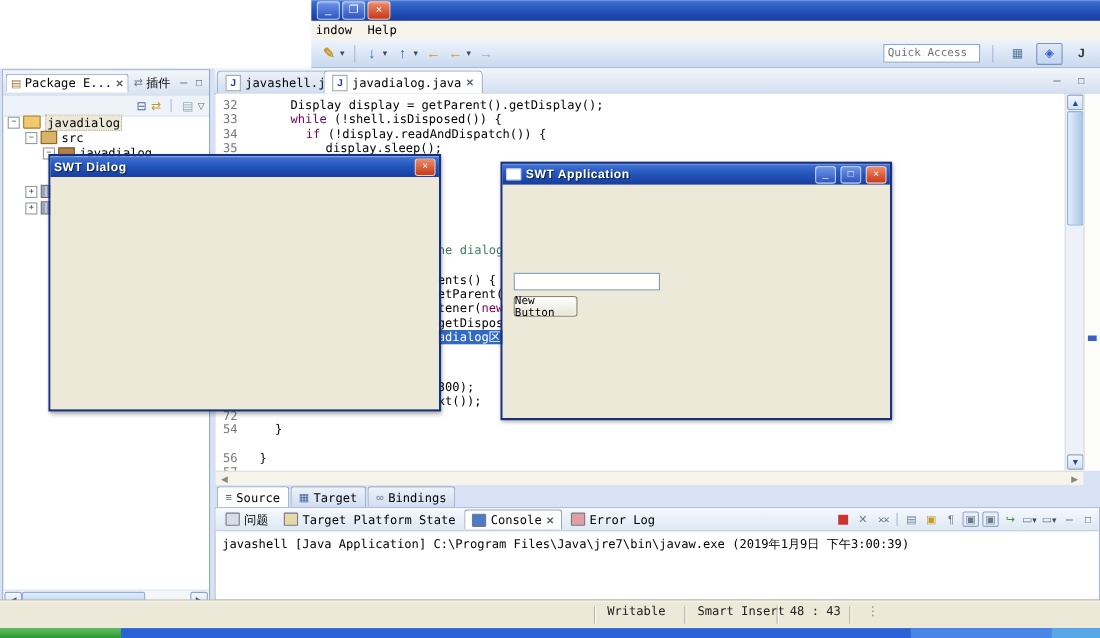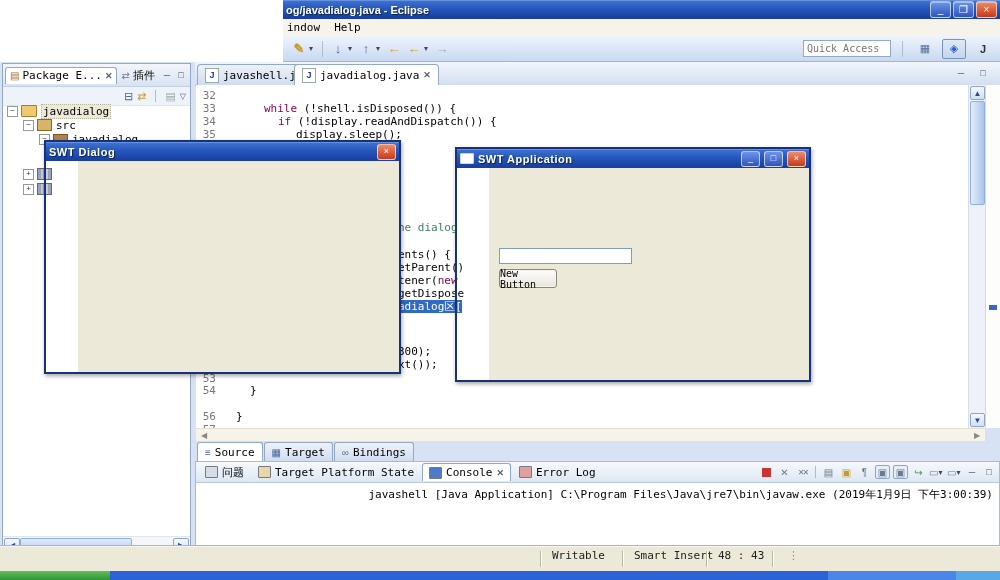--- a/index.html
+++ b/index.html
@@ -98,55 +98,54 @@
   .console{left:195px;top:461px;width:805px;height:85px;background:#fff;border:1px solid #a9bad2;box-sizing:border-box;}
   .con-head{height:20px;background:linear-gradient(180deg,#f6f9fd,#dde7f3);border-bottom:1px solid #bccadf;
             display:flex;align-items:center;padding:0 3px;gap:2px;}
   .ctab{display:flex;align-items:center;gap:4px;height:17px;padding:0 6px;}
   .ctab.active{background:#fff;border:1px solid #93a8c4;border-bottom:none;border-radius:3px 3px 0 0;}
   .ctab .lab{font-family:"DejaVu Sans Mono",monospace;font-size:11px;white-space:nowrap;}
   .cico{width:11px;height:10px;border:1px solid #778;border-radius:1px;flex:none;}
   .con-tools{margin-left:auto;display:flex;align-items:center;gap:3px;}
   .ci{width:15px;height:14px;display:flex;align-items:center;justify-content:center;font-size:10px;color:#6b7b8c;}
   .ci.pressed{border:1px solid #8fa6c8;background:#e6eefa;border-radius:2px;box-sizing:border-box;}
-  .con-out{padding:4px 6px;font-family:"DejaVu Sans Mono",monospace;font-size:11px;white-space:nowrap;text-align:right;}
+  .con-out{padding:4px 6px;font-family:"DejaVu Sans Mono",monospace;font-size:11px;white-space:nowrap;}
 
   
   .statusbar{left:0;top:546px;width:1000px;height:25px;background:#ece9d8;border-top:1px solid #f8f6ee;box-shadow:0 -1px 0 #b8b4a2;}
   .sb-sep{position:absolute;top:4px;width:1px;height:16px;background:#b9b5a4;box-shadow:1px 0 0 #fff;}
   .sb-cell{position:absolute;top:2px;font-family:"DejaVu Sans Mono",monospace;font-size:11px;color:#222;}
   .taskbar{left:0;top:571px;width:1000px;height:9px;background:#2a62d8;}
   .tb-start{position:absolute;left:0;top:0;width:110px;height:9px;background:linear-gradient(#5fc05c,#2f9634);}
   .tb-seg1{position:absolute;left:828px;top:0;width:128px;height:9px;background:#4a86e8;}
   .tb-seg2{position:absolute;left:956px;top:0;width:44px;height:9px;background:#58a8e8;}
 
   
   .swt{border:2px solid #16317e;box-shadow:1px 2px 4px rgba(0,0,0,.35);z-index:30;}
   .swt-title{height:19px;display:flex;align-items:center;padding:0 3px;gap:4px;}
   .swt-title .t{color:#fff;font-weight:bold;font-size:11px;letter-spacing:.5px;text-shadow:1px 1px 1px #123;flex:1;white-space:nowrap;}
   .swt-btn{width:17px;height:14px;border-radius:3px;border:1px solid rgba(255,255,255,.65);
            display:flex;align-items:center;justify-content:center;color:#fff;font-size:9px;line-height:1;
            background:linear-gradient(180deg,#6f95e8,#2d55c0);flex:none;}
   .swt-btn.close{background:linear-gradient(180deg,#ef8a68,#c53a1a);}
-  .swt-body{position:absolute;left:0;right:0;top:19px;bottom:0;background:#ece9d8;margin-left:32px;}
+  .swt-body{position:absolute;left:0;right:0;top:19px;bottom:0;background:#ece9d8;}
   .appicon{width:12px;height:9px;background:#fff;border:1px solid #cdd6ee;border-radius:1px;flex:none;}
   .swt-input{position:absolute;left:10px;top:80px;width:133px;height:16px;border:1px solid #7f9db9;background:#fff;
              box-sizing:border-box;font-family:"DejaVu Sans Mono",monospace;font-size:11px;padding:0 2px;}
   .swt-button{position:absolute;left:10px;top:101px;width:56px;height:17px;border:1px solid #8a867a;border-radius:3px;
               background:linear-gradient(#fefefe,#e8e5d8);font-family:"DejaVu Sans Mono",monospace;font-size:10px;
               display:flex;align-items:center;justify-content:center;box-shadow:inset 0 0 0 1px #f4f2ea;}
 </style>
 </head>
 <body>
 
 <div class="abs wb-bg"></div>
 <div class="abs corner"></div>
 
 <div class="abs titlebar xp-grad">
-  <span class="t">og/javadialog.java - Eclipse</span>
   <span class="winbtn">_</span>
   <span class="winbtn">❐</span>
   <span class="winbtn close">×</span>
 </div>
 
 <div class="abs menubar">
   <span>indow</span>
   <span>Help</span>
 </div>
 
@@ -236,33 +235,33 @@
     <span class="lab">javadialog.java</span>
     <span class="xglyph">✕</span>
   </div>
 </div>
 <div class="abs edit-mm">
   <span class="mini">─</span>
   <span class="mini">□</span>
 </div>
 
 <div class="abs code-area" id="code">
-    <div class="code-row" style="top: 4px;"><span class="lnum">32</span></div>
+    <div class="code-row" style="top: 4px;"><span class="lnum">32</span><span class="ltext" style="left: 68px;"><span>Display display = getParent().getDisplay();</span></span></div>
     <div class="code-row" style="top: 17px;"><span class="lnum">33</span><span class="ltext" style="left: 68px;"><span class="tok-k">while</span><span> (!shell.isDisposed()) {</span></span></div>
     <div class="code-row" style="top: 30px;"><span class="lnum">34</span><span class="ltext" style="left: 82px;"><span class="tok-k">if</span><span> (!display.readAndDispatch()) {</span></span></div>
     <div class="code-row" style="top: 43px; padding-left: 44px;"><span class="lnum">35</span><span class="ltext" style="left: 100px;"><span>display.sleep();</span></span></div>
     <div class="code-row" style="top: 136px;"><span class="ltext" style="left: 202px;"><span class="tok-c">he dialog</span></span></div>
     <div class="code-row" style="top: 163px;"><span class="ltext" style="left: 202px;"><span>ents() {</span></span></div>
     <div class="code-row" style="top: 176px;"><span class="ltext" style="left: 202px;"><span>etParent()</span></span></div>
     <div class="code-row" style="top: 189px;"><span class="ltext" style="left: 202px;"><span>tener(</span><span class="tok-k">new</span></span></div>
     <div class="code-row" style="top: 202px;"><span class="ltext" style="left: 202px;"><span>getDispose</span></span></div>
     <div class="code-row" style="top: 215px;"><span class="ltext" style="left: 202px;"><span class="tok-sel">adialog区[</span></span></div>
     <div class="code-row" style="top: 260px;"><span class="ltext" style="left: 202px;"><span>300);</span></span></div>
     <div class="code-row" style="top: 273px;"><span class="ltext" style="left: 202px;"><span>xt());</span></span></div>
-    <div class="code-row" style="top: 287px;"><span class="lnum">53</span><span class="ltext" style="left: 68px;"></span></div>
+    <div class="code-row" style="top: 287px;"><span class="lnum">72</span><span class="ltext" style="left: 68px;"></span></div>
     <div class="code-row" style="top: 299px;"><span class="lnum">54</span><span class="ltext" style="left: 54px;"><span>}</span></span></div>
     <div class="code-row" style="top: 325px;"><span class="lnum">56</span><span class="ltext" style="left: 40px;"><span>}</span></span></div>
     <div class="code-row" style="top: 338px;"><span class="lnum">57</span><span class="ltext" style="left: 68px;"></span></div>
   </div>
 
 <div class="abs vsb">
   <span class="vbtn" style="top:1px;">▲</span>
   <span class="vthumb"></span>
   <span class="vbtn" style="bottom:1px;">▼</span>
 </div>

